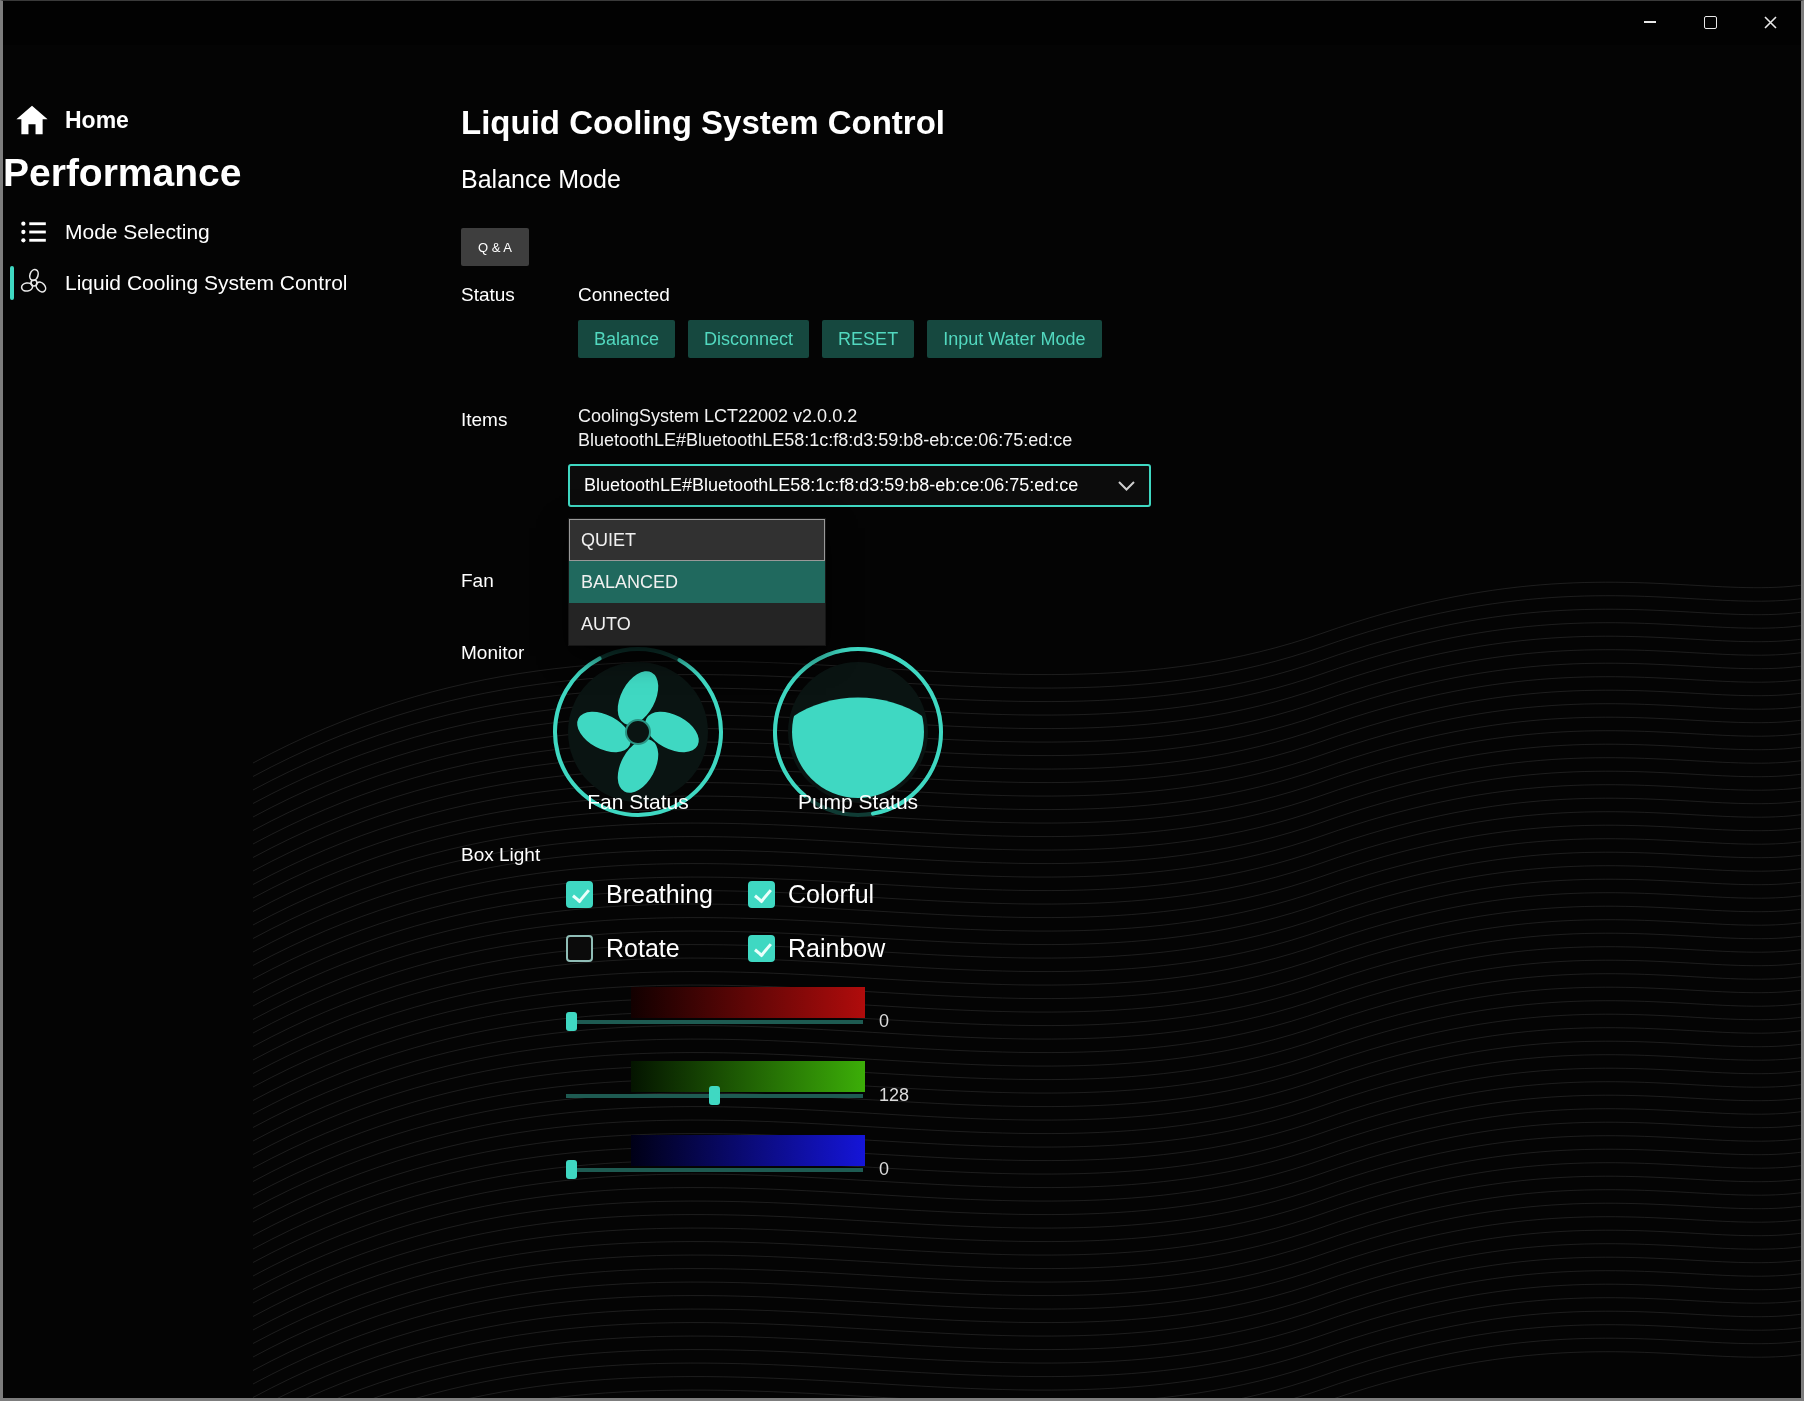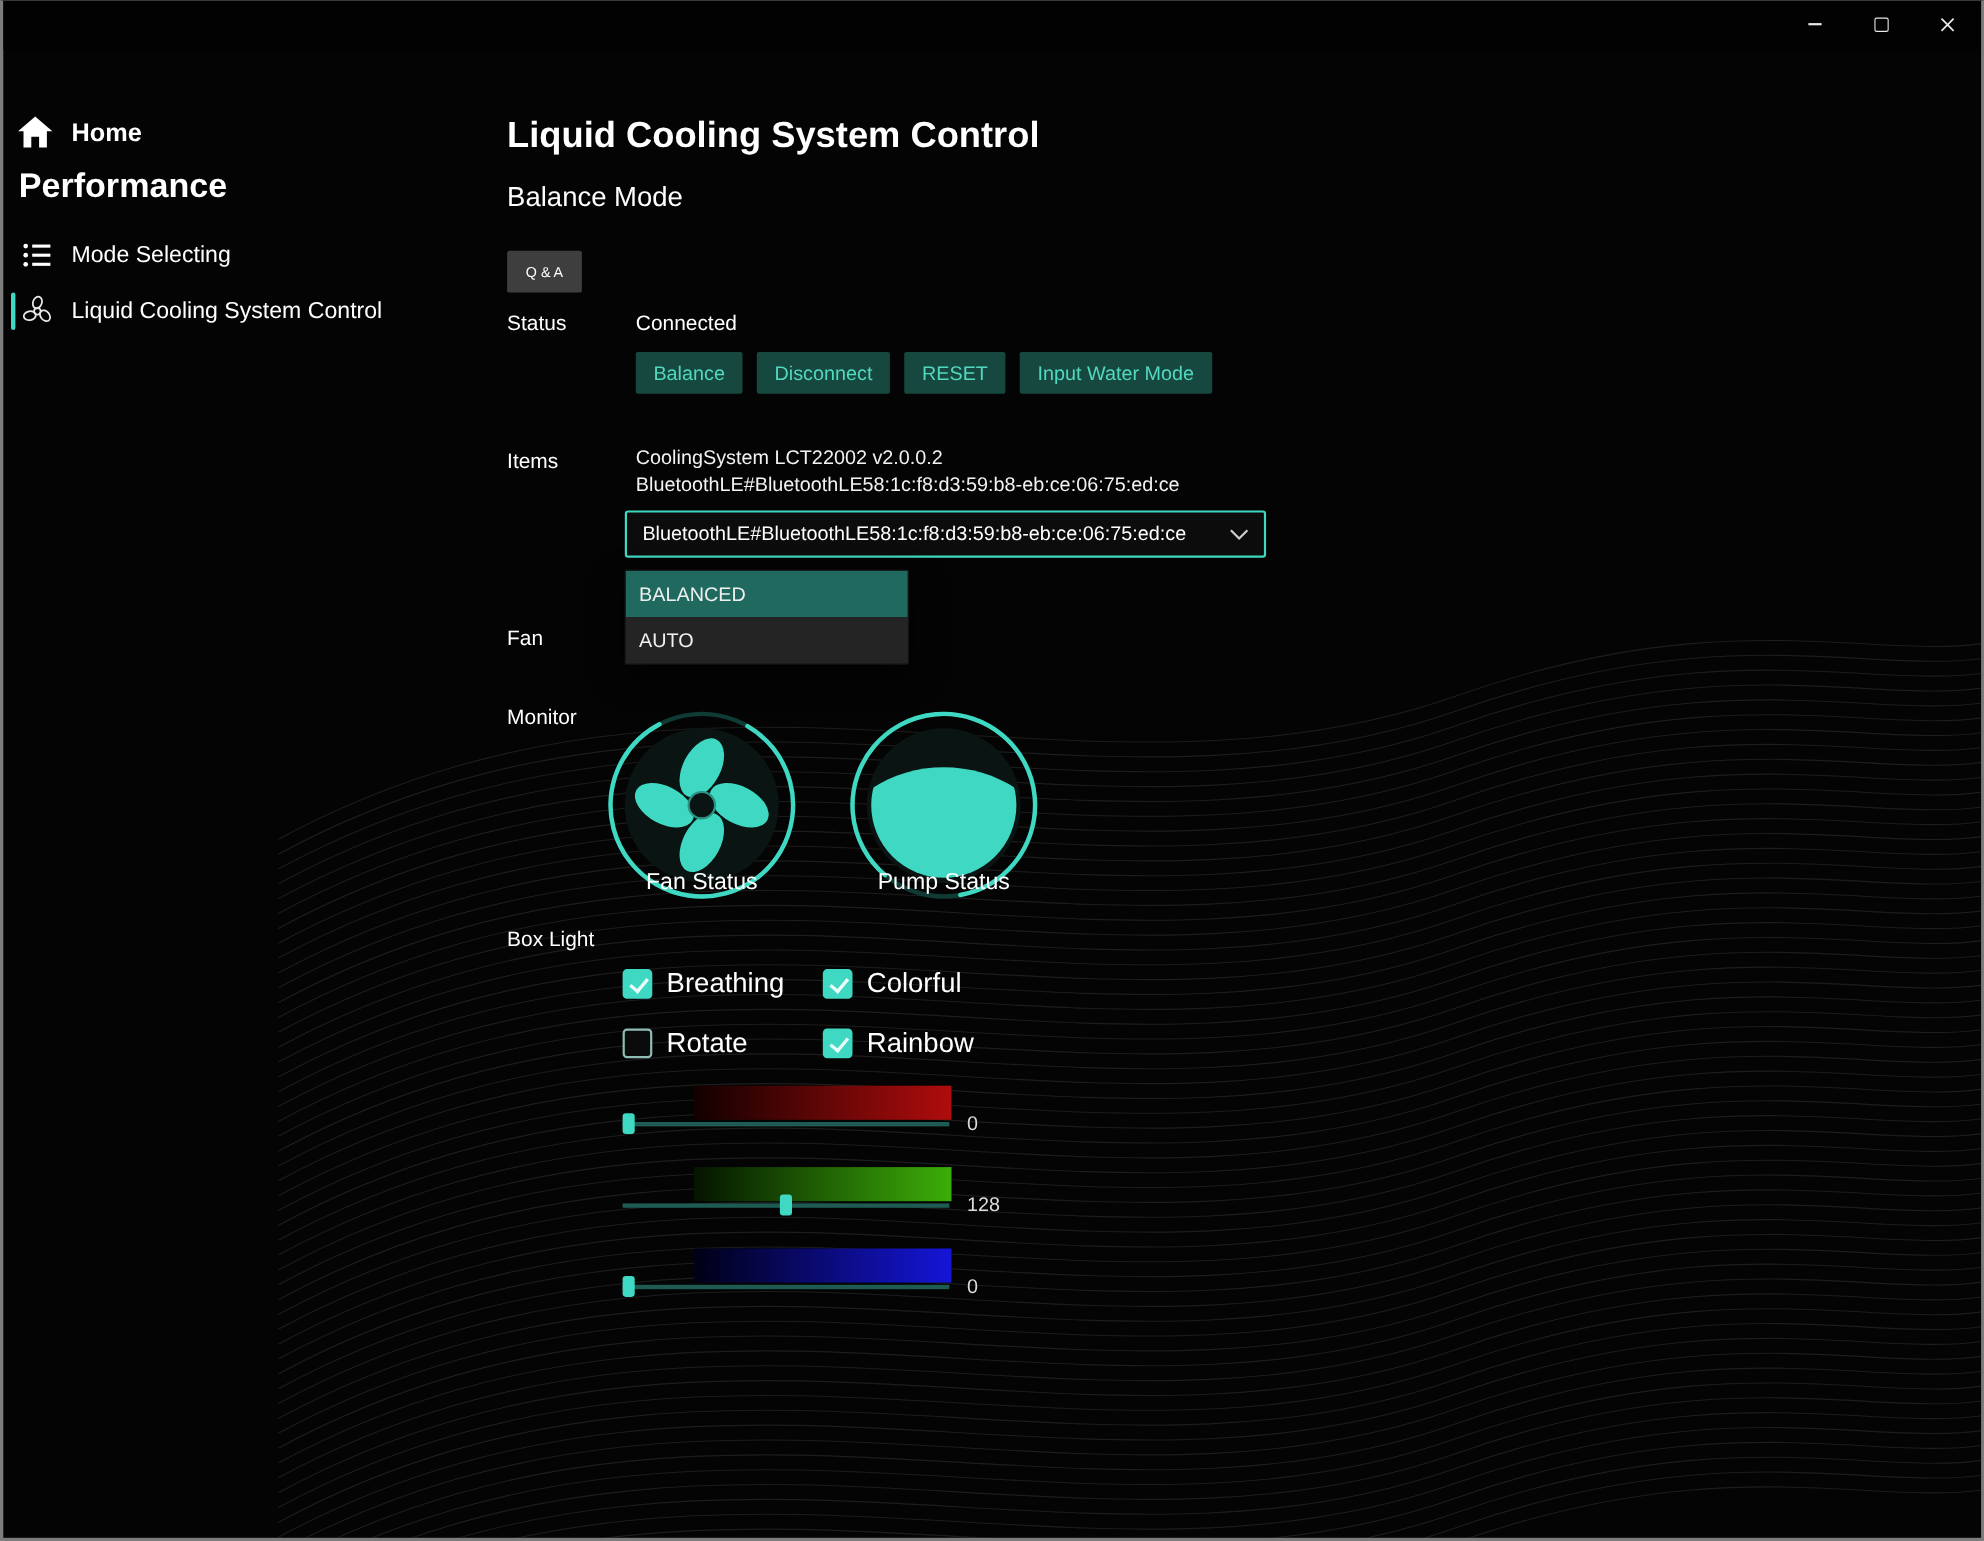--- a/index.html
+++ b/index.html
@@ -13,21 +13,21 @@
   .win-controls{position:absolute;top:5px;right:8px;display:flex;gap:14px;}
   .win-btn{width:46px;height:32px;display:flex;align-items:center;justify-content:center;background:transparent;border:none;cursor:pointer;}
   .ic-min{display:block;width:12px;height:0;border-bottom:2px solid #e8e8e8;}
   .ic-max{display:block;width:11px;height:11px;border:1.5px solid #e8e8e8;border-radius:2px;}
   
   .waves{position:absolute;left:0;top:0;width:1804px;height:1401px;}
   
   .side-row{position:absolute;display:flex;align-items:center;gap:16px;cursor:pointer;}
   .home-row{left:12px;top:98px;height:42px;}
   .home-label{font-size:23px;font-weight:bold;}
-  .section-title{position:absolute;left:14px;top:150px;font-size:31px;font-weight:bold;}
+  .section-title{position:absolute;left:0;top:150px;font-size:39px;font-weight:bold;}
   .mode-row{left:16px;top:210px;height:42px;}
   .lcsc-row{left:16px;top:260px;height:44px;}
   .side-label{font-size:21px;}
   .sel-indicator{position:absolute;left:-9px;top:5px;width:4px;height:34px;border-radius:2px;background:var(--accent,#3fd8c2);}
   
   .page-title{position:absolute;left:458px;top:103px;font-size:33px;font-weight:600;}
   .page-subtitle{position:absolute;left:458px;top:164px;font-size:25px;}
   .qa-btn{position:absolute;left:458px;top:227px;height:38px;padding:0 17px;background:#3e3e3e;color:#fff;
     border:none;border-radius:2px;font-size:13px;font-family:inherit;cursor:pointer;}
   .field-label{position:absolute;font-size:19px;color:#fff;}
@@ -212,20 +212,21 @@
     <span class="combobox-value">BluetoothLE#BluetoothLE58:1c:f8:d3:59:b8-eb:ce:06:75:ed:ce</span>
     <svg width="17" height="10" viewBox="0 0 17 10">
       <polyline points="1,1 8.5,8.5 16,1" fill="none" stroke="#cfcfcf" stroke-width="2"></polyline>
     </svg>
   </div>
 
   <div class="field-label" style="left:458px;top:569px">Fan</div>
   <div class="field-label" style="left:458px;top:641px">Monitor</div>
 
   <div class="dropdown">
+    <div class="opt focused">QUIET</div>
     <div class="opt selected">BALANCED</div>
     <div class="opt">AUTO</div>
   </div>
 
   <svg class="gauge" style="left:547px;top:643px" viewBox="-88 -88 176 176">
     <circle r="83" fill="none" stroke="#0f3b34" stroke-width="4"></circle>
     <circle r="83" fill="none" stroke="#3fd8c2" stroke-width="4" pathLength="100" stroke-dasharray="84 16" stroke-linecap="round" transform="rotate(-60)"></circle>
     <circle r="70" fill="#0a1412"></circle>
     <g fill="#3fd8c2">
       <g>

